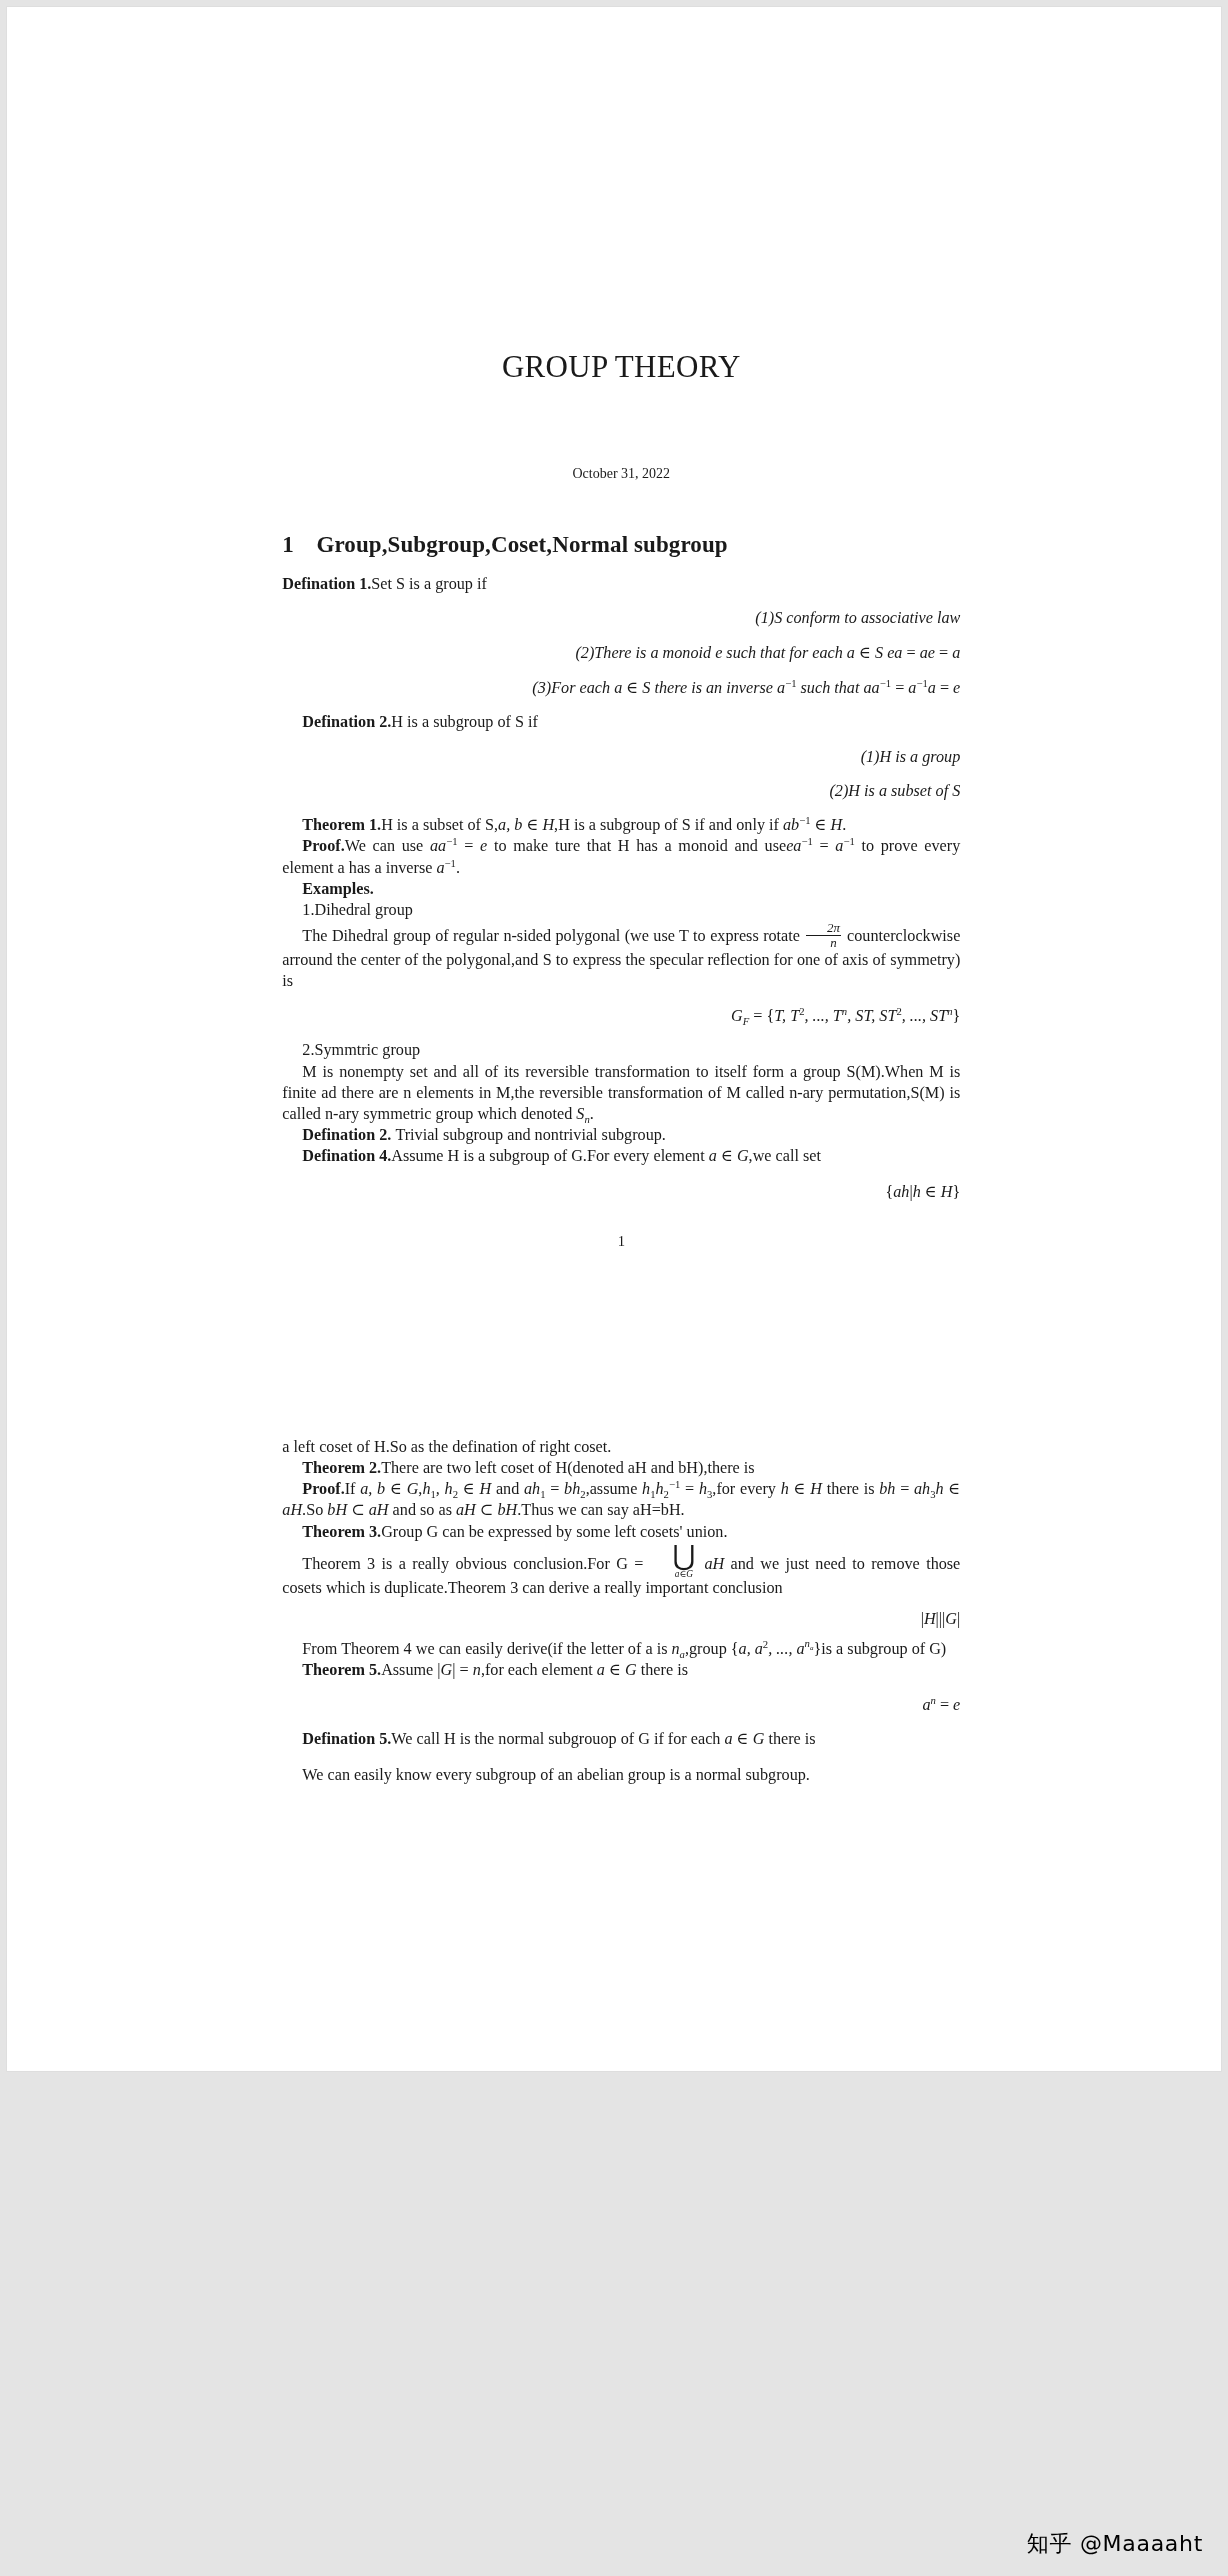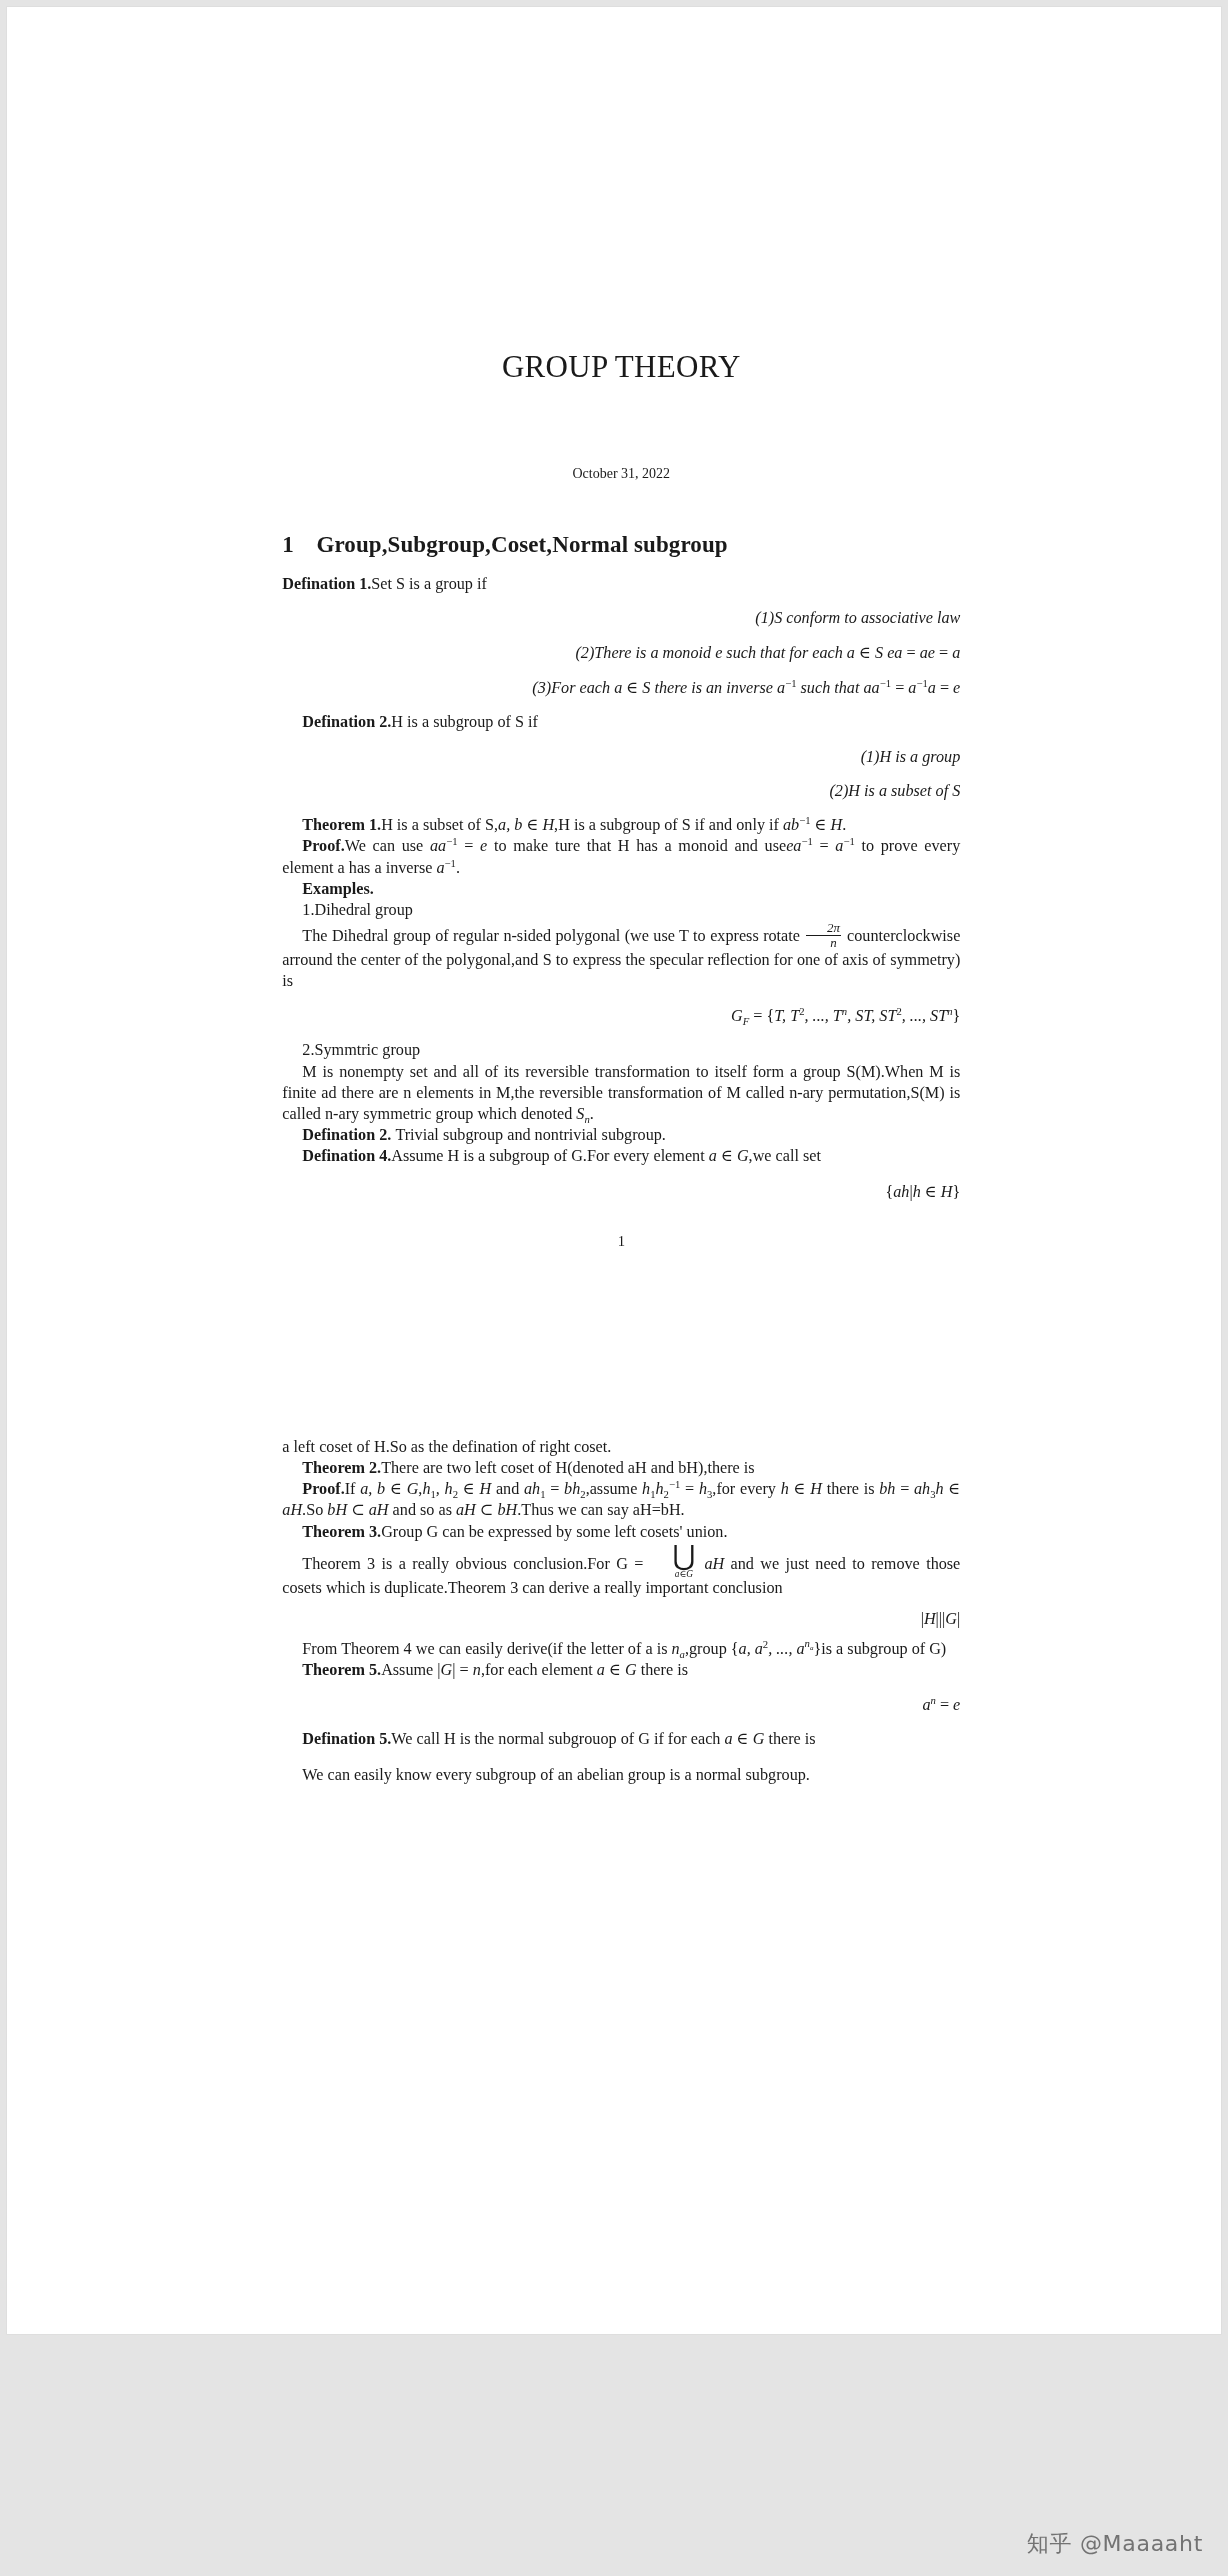--- a/index.html
+++ b/index.html
@@ -20,21 +20,21 @@
     width: 1228px;
     height: 2576px;
     background: #e4e4e4;
     overflow: hidden;
   }
   .sheet {
     position: absolute;
     left: 7.3px;
     top: 6.6px;
     width: 1214px;
-    height: 2327px;
+    height: 2064px;
     background: #ffffff;
     box-shadow: 0 0 0 0.7px #dcdcdc;
   }
 
   
   .col {
     position: absolute;
     left: 275px;
     top: 0;
     width: 678px;
@@ -135,21 +135,21 @@
     font-size: 14.6px;
     margin-top: 30.5px;
   }
 
   
   .watermark {
     position: absolute;
     right: 25px;
     bottom: 17px;
     font-size: 22px;
-    color: #737373;
+    color: #000000;
     font-family: "DejaVu Sans", "Liberation Sans", sans-serif;
     letter-spacing: 0.7px;
     white-space: nowrap;
     user-select: none;
   }
 </style>
 </head>
 <body>
 
 <div class="viewport">

